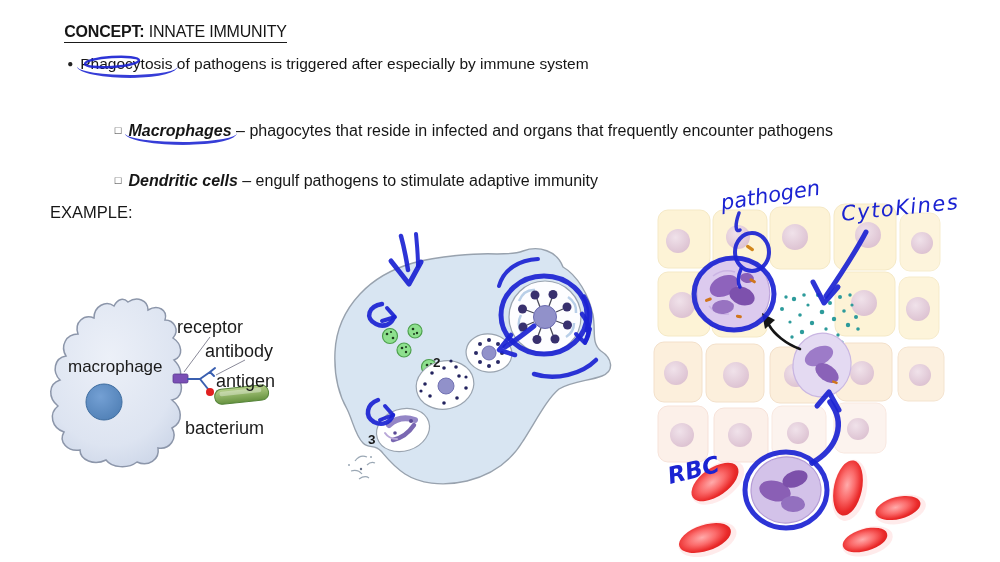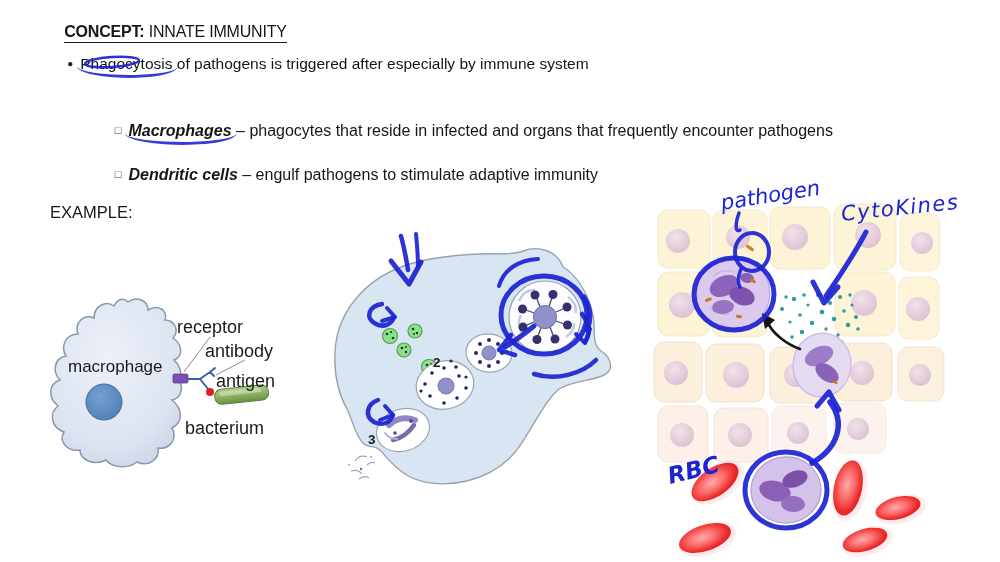--- a/index.html
+++ b/index.html
@@ -36,21 +36,21 @@
 
   <div class="line" style="left:50px;top:37px;">
     <span class="bullet-marker">●</span><span><span class="ink-u">Phagocytosis</span><span> of pathogens is triggered after especially by immune system</span></span>
   </div>
 
 
   <div class="line sub" style="left:97px;top:104px;">
     <span class="sq-marker">□</span><span class="term ink-u">Macrophages</span><span> – </span><span><span>phagocytes that reside in infected and organs that frequently encounter pathogens</span></span>
   </div>
 
-  <div class="line sub" style="left:97px;top:148px;">
+  <div class="line sub" style="left:97px;top:154px;">
     <span class="sq-marker">□</span><span class="term">Dendritic cells</span><span> – </span><span><span>engulf pathogens to stimulate adaptive immunity</span></span>
   </div>
 
 
   <div class="line example" style="left:50px;top:203px;">EXAMPLE:</div>
 
   <div class="line" style="left:50px;top:545px;font-size:16px;">
     
   </div>
 

